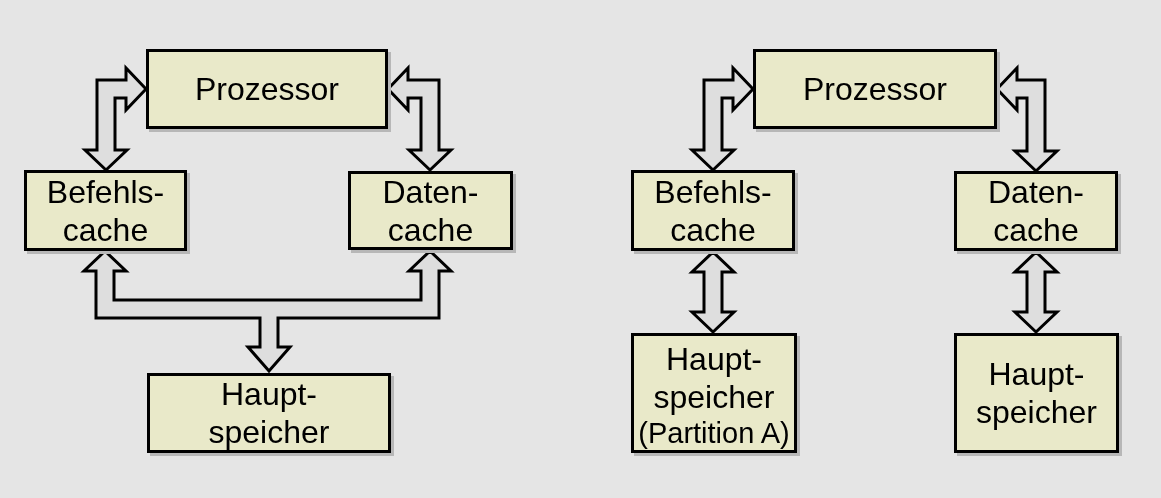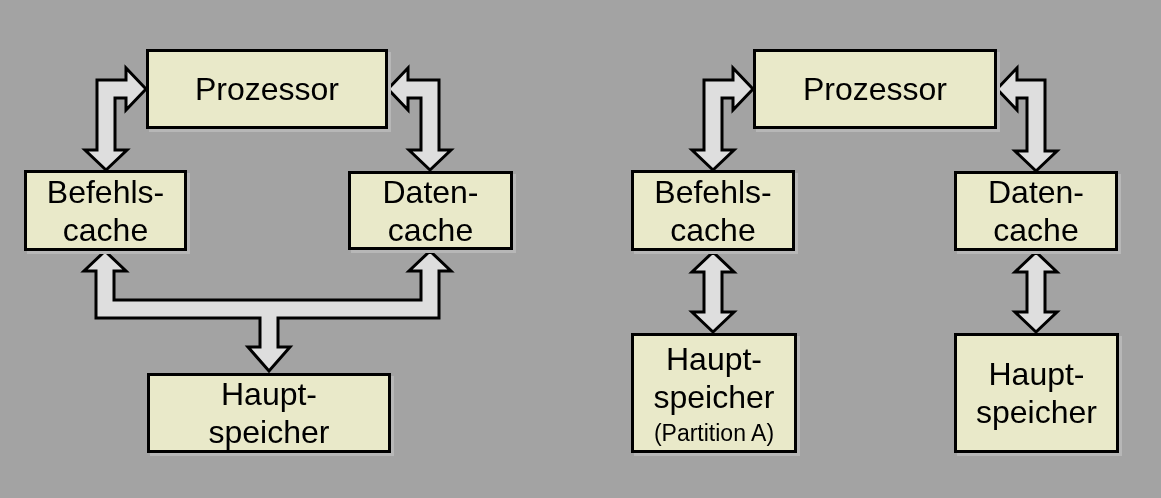--- a/index.html
+++ b/index.html
@@ -5,21 +5,21 @@
   html, body {
     margin: 0;
     padding: 0;
     background: #ffffff;
     font-family: "Liberation Sans", sans-serif;
   }
   .stage {
     position: relative;
     width: 1161px;
     height: 498px;
-    background: #a3a3a3;
+    background: #e5e5e5;
     overflow: hidden;
   }
   .arrow-layer {
     position: absolute;
     left: 0;
     top: 0;
     width: 1161px;
     height: 498px;
   }
   .arrow-shape {
@@ -34,21 +34,21 @@
     flex-direction: column;
     align-items: center;
     justify-content: center;
     text-align: center;
     font-size: 32px;
     line-height: 38px;
     color: #000;
     box-shadow: 3px 3px 0 #b7b7b7;
   }
   .node .small {
-    font-size: 23px;
+    font-size: 29px;
     line-height: 28px;
     margin-top: 3px;
   }
   
   .l-prozessor { left: 146px; top: 49px;  width: 242px; height: 80px; }
   .l-befehls   { left: 24px;  top: 170px; width: 163px; height: 81px; }
   .l-daten     { left: 348px; top: 171px; width: 165px; height: 79px; }
   .l-haupt     { left: 147px; top: 373px; width: 244px; height: 80px; }
   
   .r-prozessor { left: 753px; top: 49px;  width: 244px; height: 80px; }

